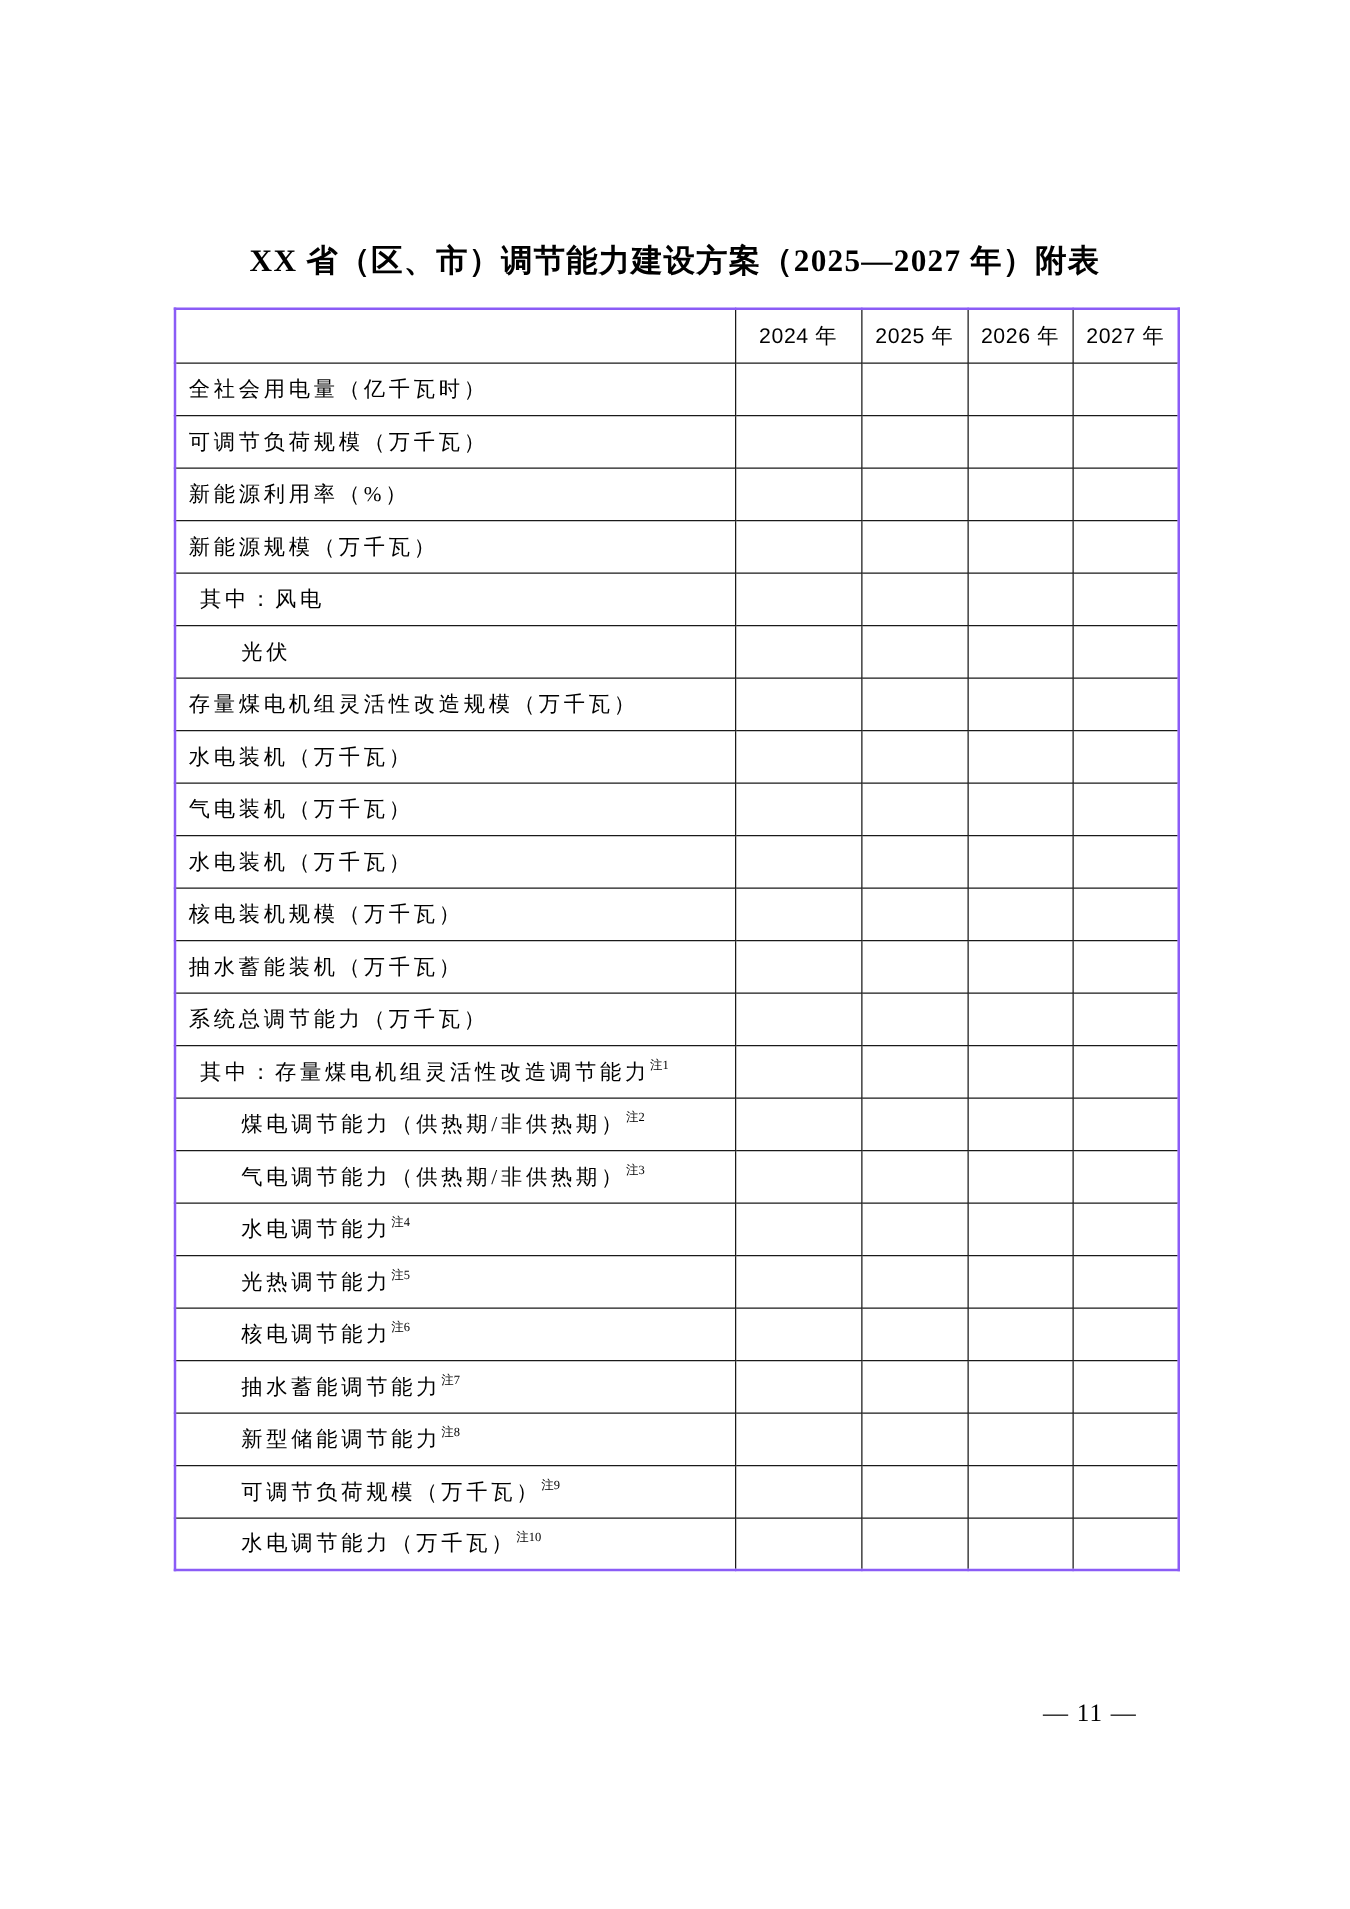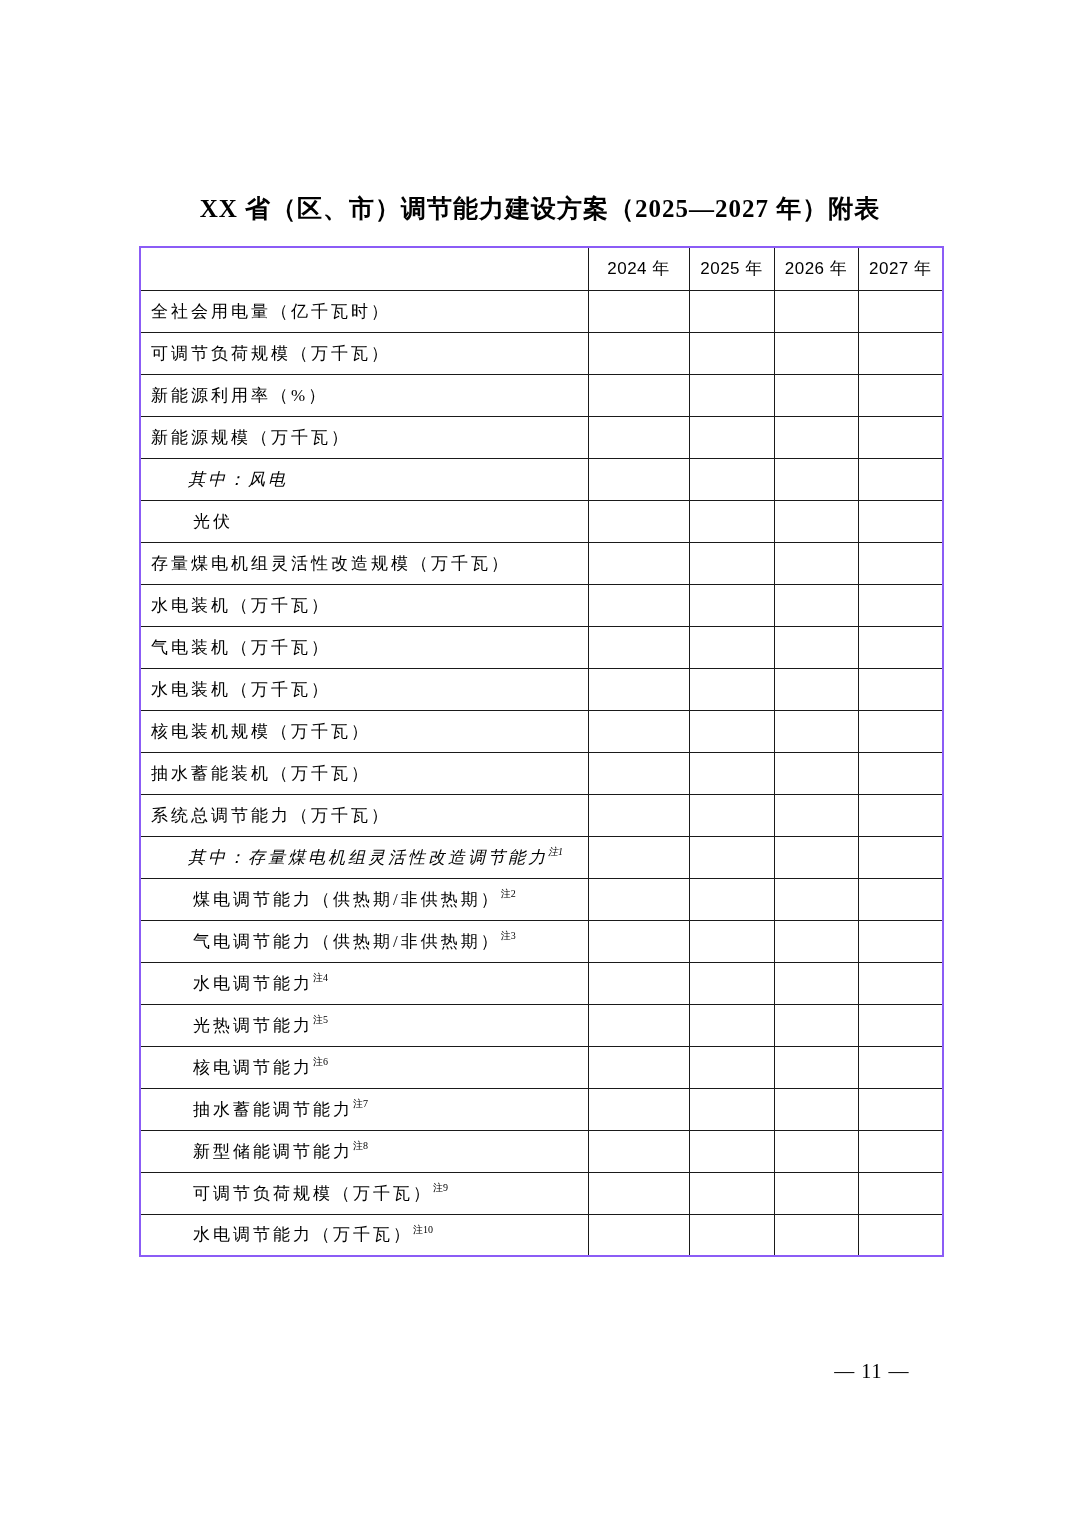--- a/index.html
+++ b/index.html
@@ -54,21 +54,21 @@
   }
   td.label-cell {
     text-align: left;
     font-size: 17px;
     white-space: nowrap;
   }
   td.label-cell .label-text {
     letter-spacing: 3px;
   }
   td.label-cell.indent-0 { padding-left: 10px; }
-  td.label-cell.indent-1 { padding-left: 47px; font-style: italic; }
+  td.label-cell.indent-1 { padding-left: 19px; }
   td.label-cell.indent-2 { padding-left: 52px; }
   sup.note {
     font-size: 10px;
     letter-spacing: 0;
     line-height: 0;
     position: relative;
     top: -1px;
   }
   td.value-cell {
     text-align: center;

